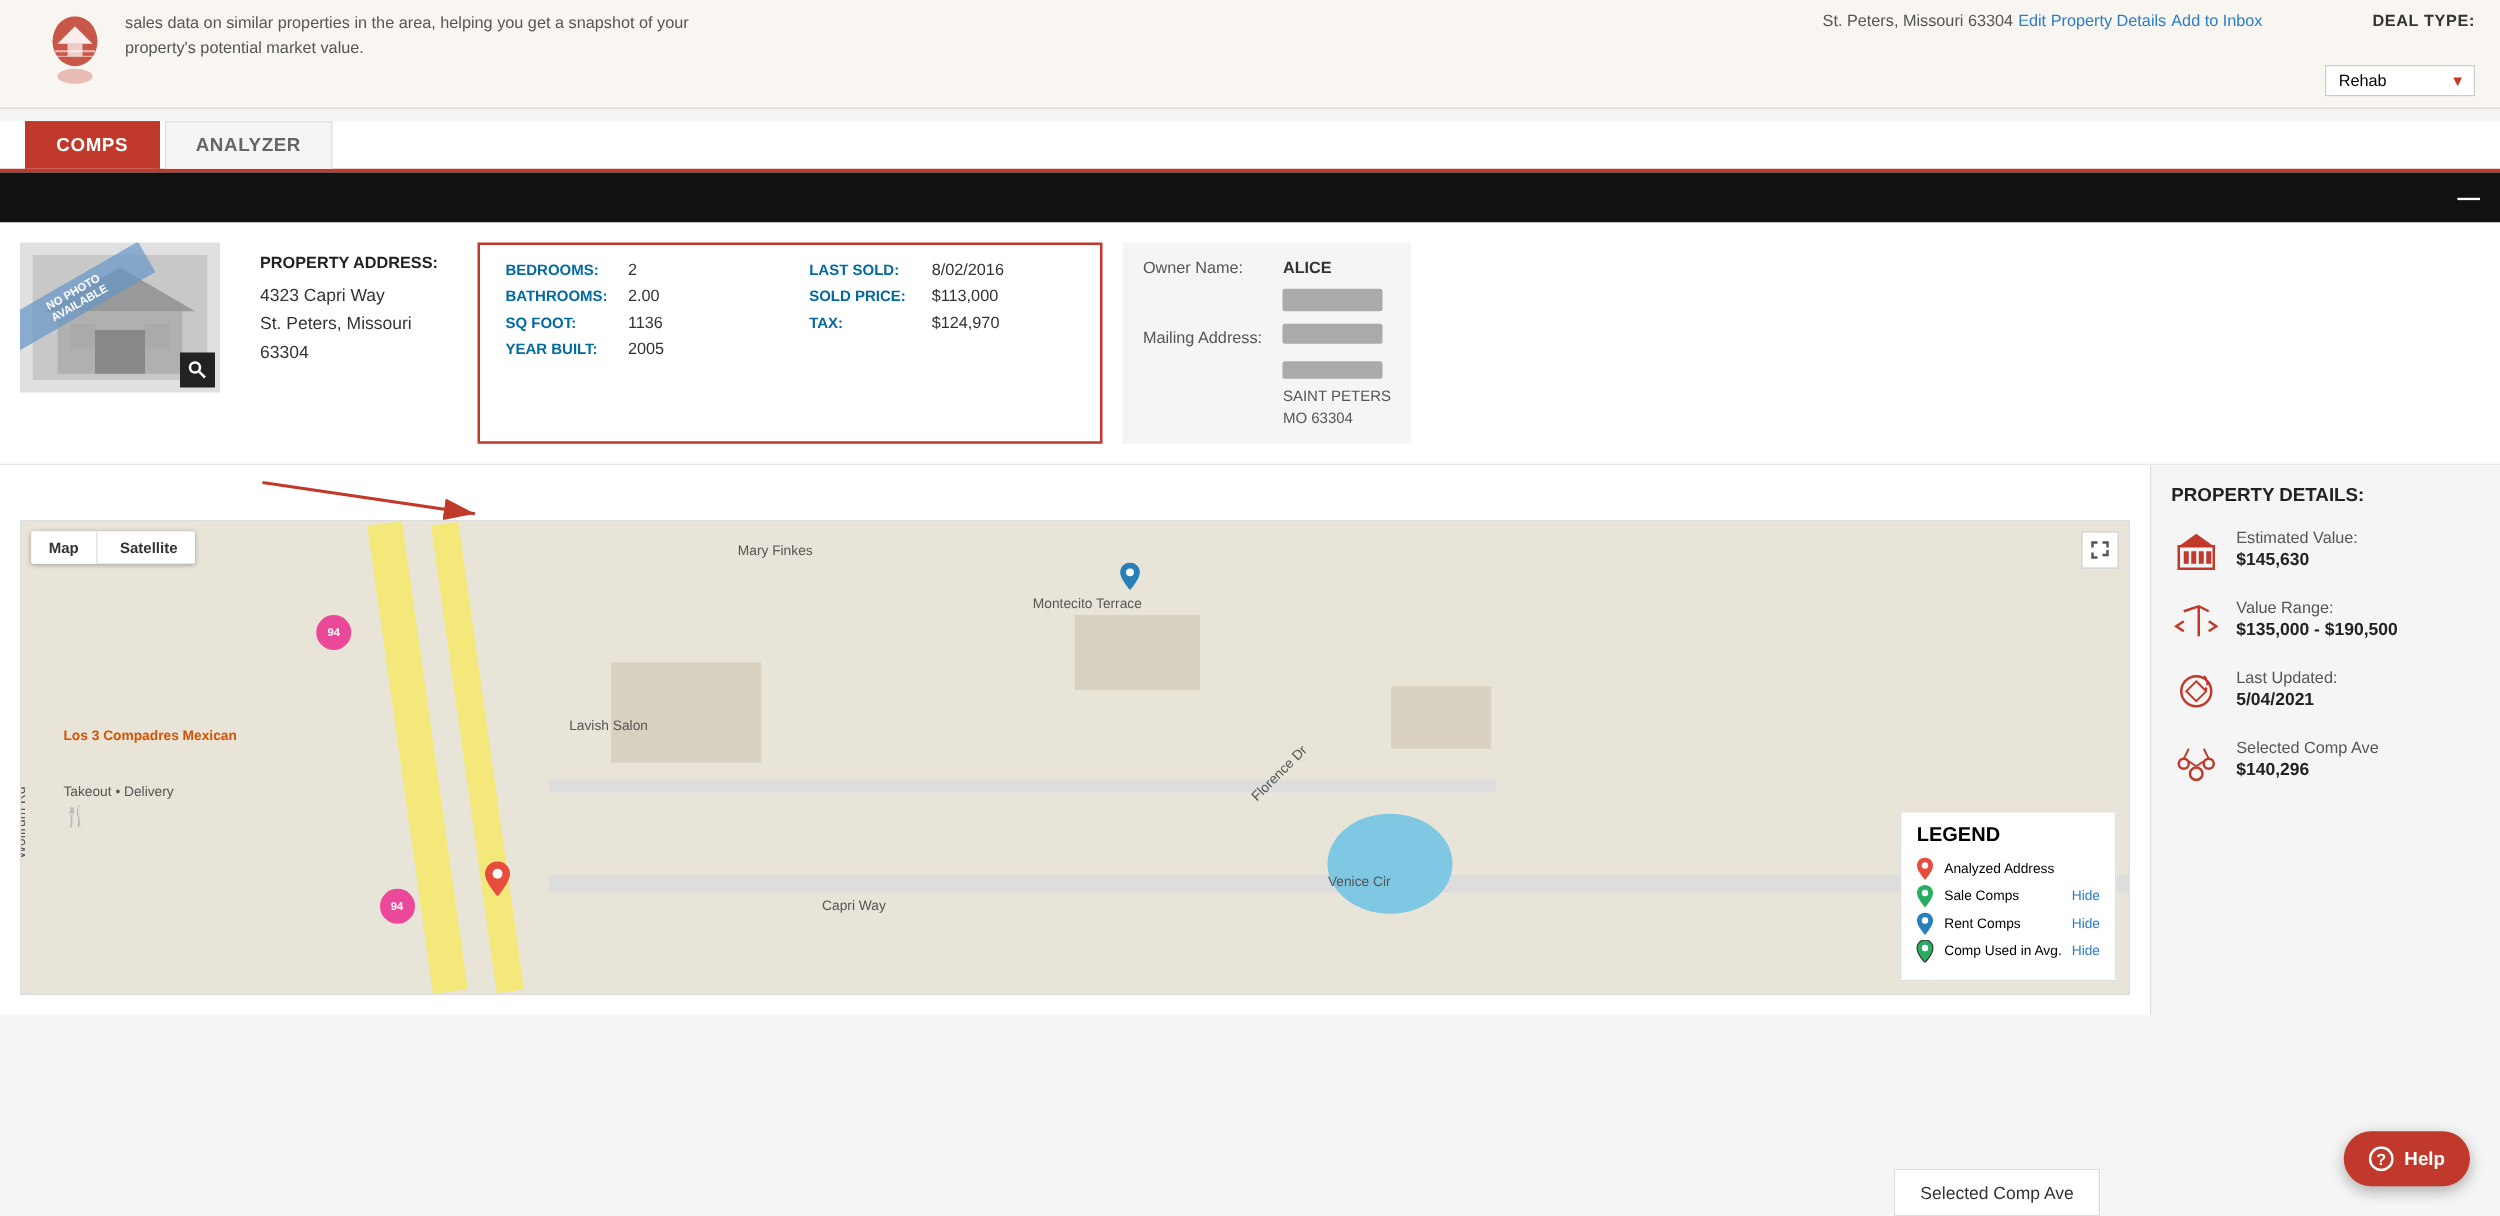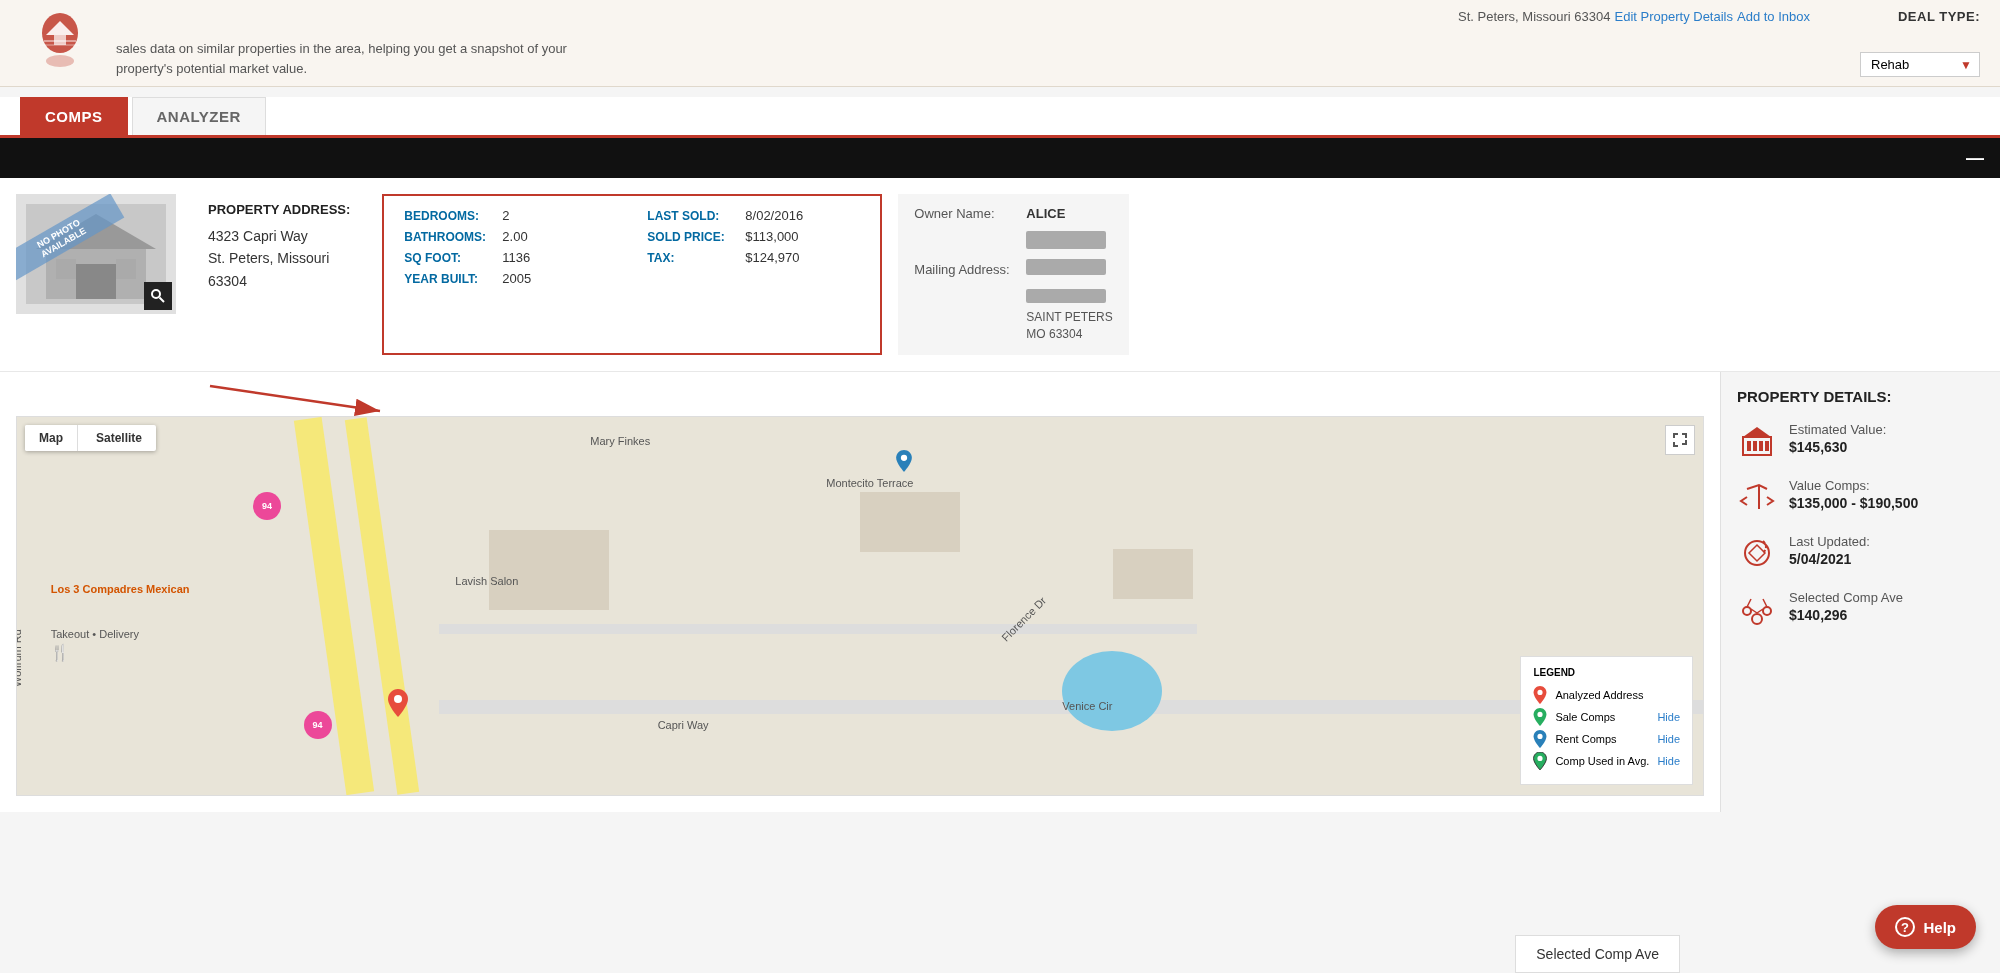--- a/index.html
+++ b/index.html
@@ -10,22 +10,21 @@
       background: #f9f5f0;
       border-bottom: 1px solid #e0d8cc;
       padding: 8px 20px;
       display: flex;
       align-items: center;
       justify-content: space-between;
       min-height: 80px;
     }
     .top-bar-left {
       display: flex;
-      align-items: flex-end;
-      gap: 16px;
+      align-items: flex-start;
       flex: 1;
     }
     .logo-area {
       width: 80px;
       height: 70px;
       display: flex;
       align-items: center;
       justify-content: center;
     }
     .logo-icon {
@@ -426,21 +425,21 @@
       bottom: 10px;
       right: 10px;
       background: white;
       border: 1px solid #ddd;
       padding: 10px 12px;
       min-width: 160px;
       font-size: 11px;
     }
     .legend-title {
       font-weight: bold;
-      font-size: 10px;
+      font-size: 16px;
       margin-bottom: 8px;
     }
     .legend-row {
       display: flex;
       align-items: center;
       gap: 8px;
       margin-bottom: 4px;
     }
     .legend-hide {
       color: #2a7dc9;
@@ -789,21 +788,21 @@
     <div class="detail-item">
       <div class="detail-icon-wrap">
         <svg width="36" height="36" viewBox="0 0 36 36">
           <path d="M8 18 L2 22 L8 26" fill="none" stroke="#c0392b" stroke-width="2"></path>
           <path d="M28 18 L34 22 L28 26" fill="none" stroke="#c0392b" stroke-width="2"></path>
           <path d="M8 10 L20 6 L28 10" fill="none" stroke="#c0392b" stroke-width="2"></path>
           <path d="M20 6 L20 30" fill="none" stroke="#c0392b" stroke-width="2"></path>
         </svg>
       </div>
       <div class="detail-text">
-        <div class="detail-label">Value Comps:</div>
+        <div class="detail-label">Value Range:</div>
         <div class="detail-value">$135,000 - $190,500</div>
       </div>
     </div>
 
     <div class="detail-item">
       <div class="detail-icon-wrap">
         <svg width="36" height="36" viewBox="0 0 36 36">
           <circle cx="18" cy="18" r="12" fill="none" stroke="#c0392b" stroke-width="2"></circle>
           <path d="M18 10 L26 18 L18 26 L10 18 Z" fill="none" stroke="#c0392b" stroke-width="1.5"></path>
           <path d="M24 6 Q30 12 24 18" fill="none" stroke="#c0392b" stroke-width="2" stroke-dasharray="3,2"></path>

